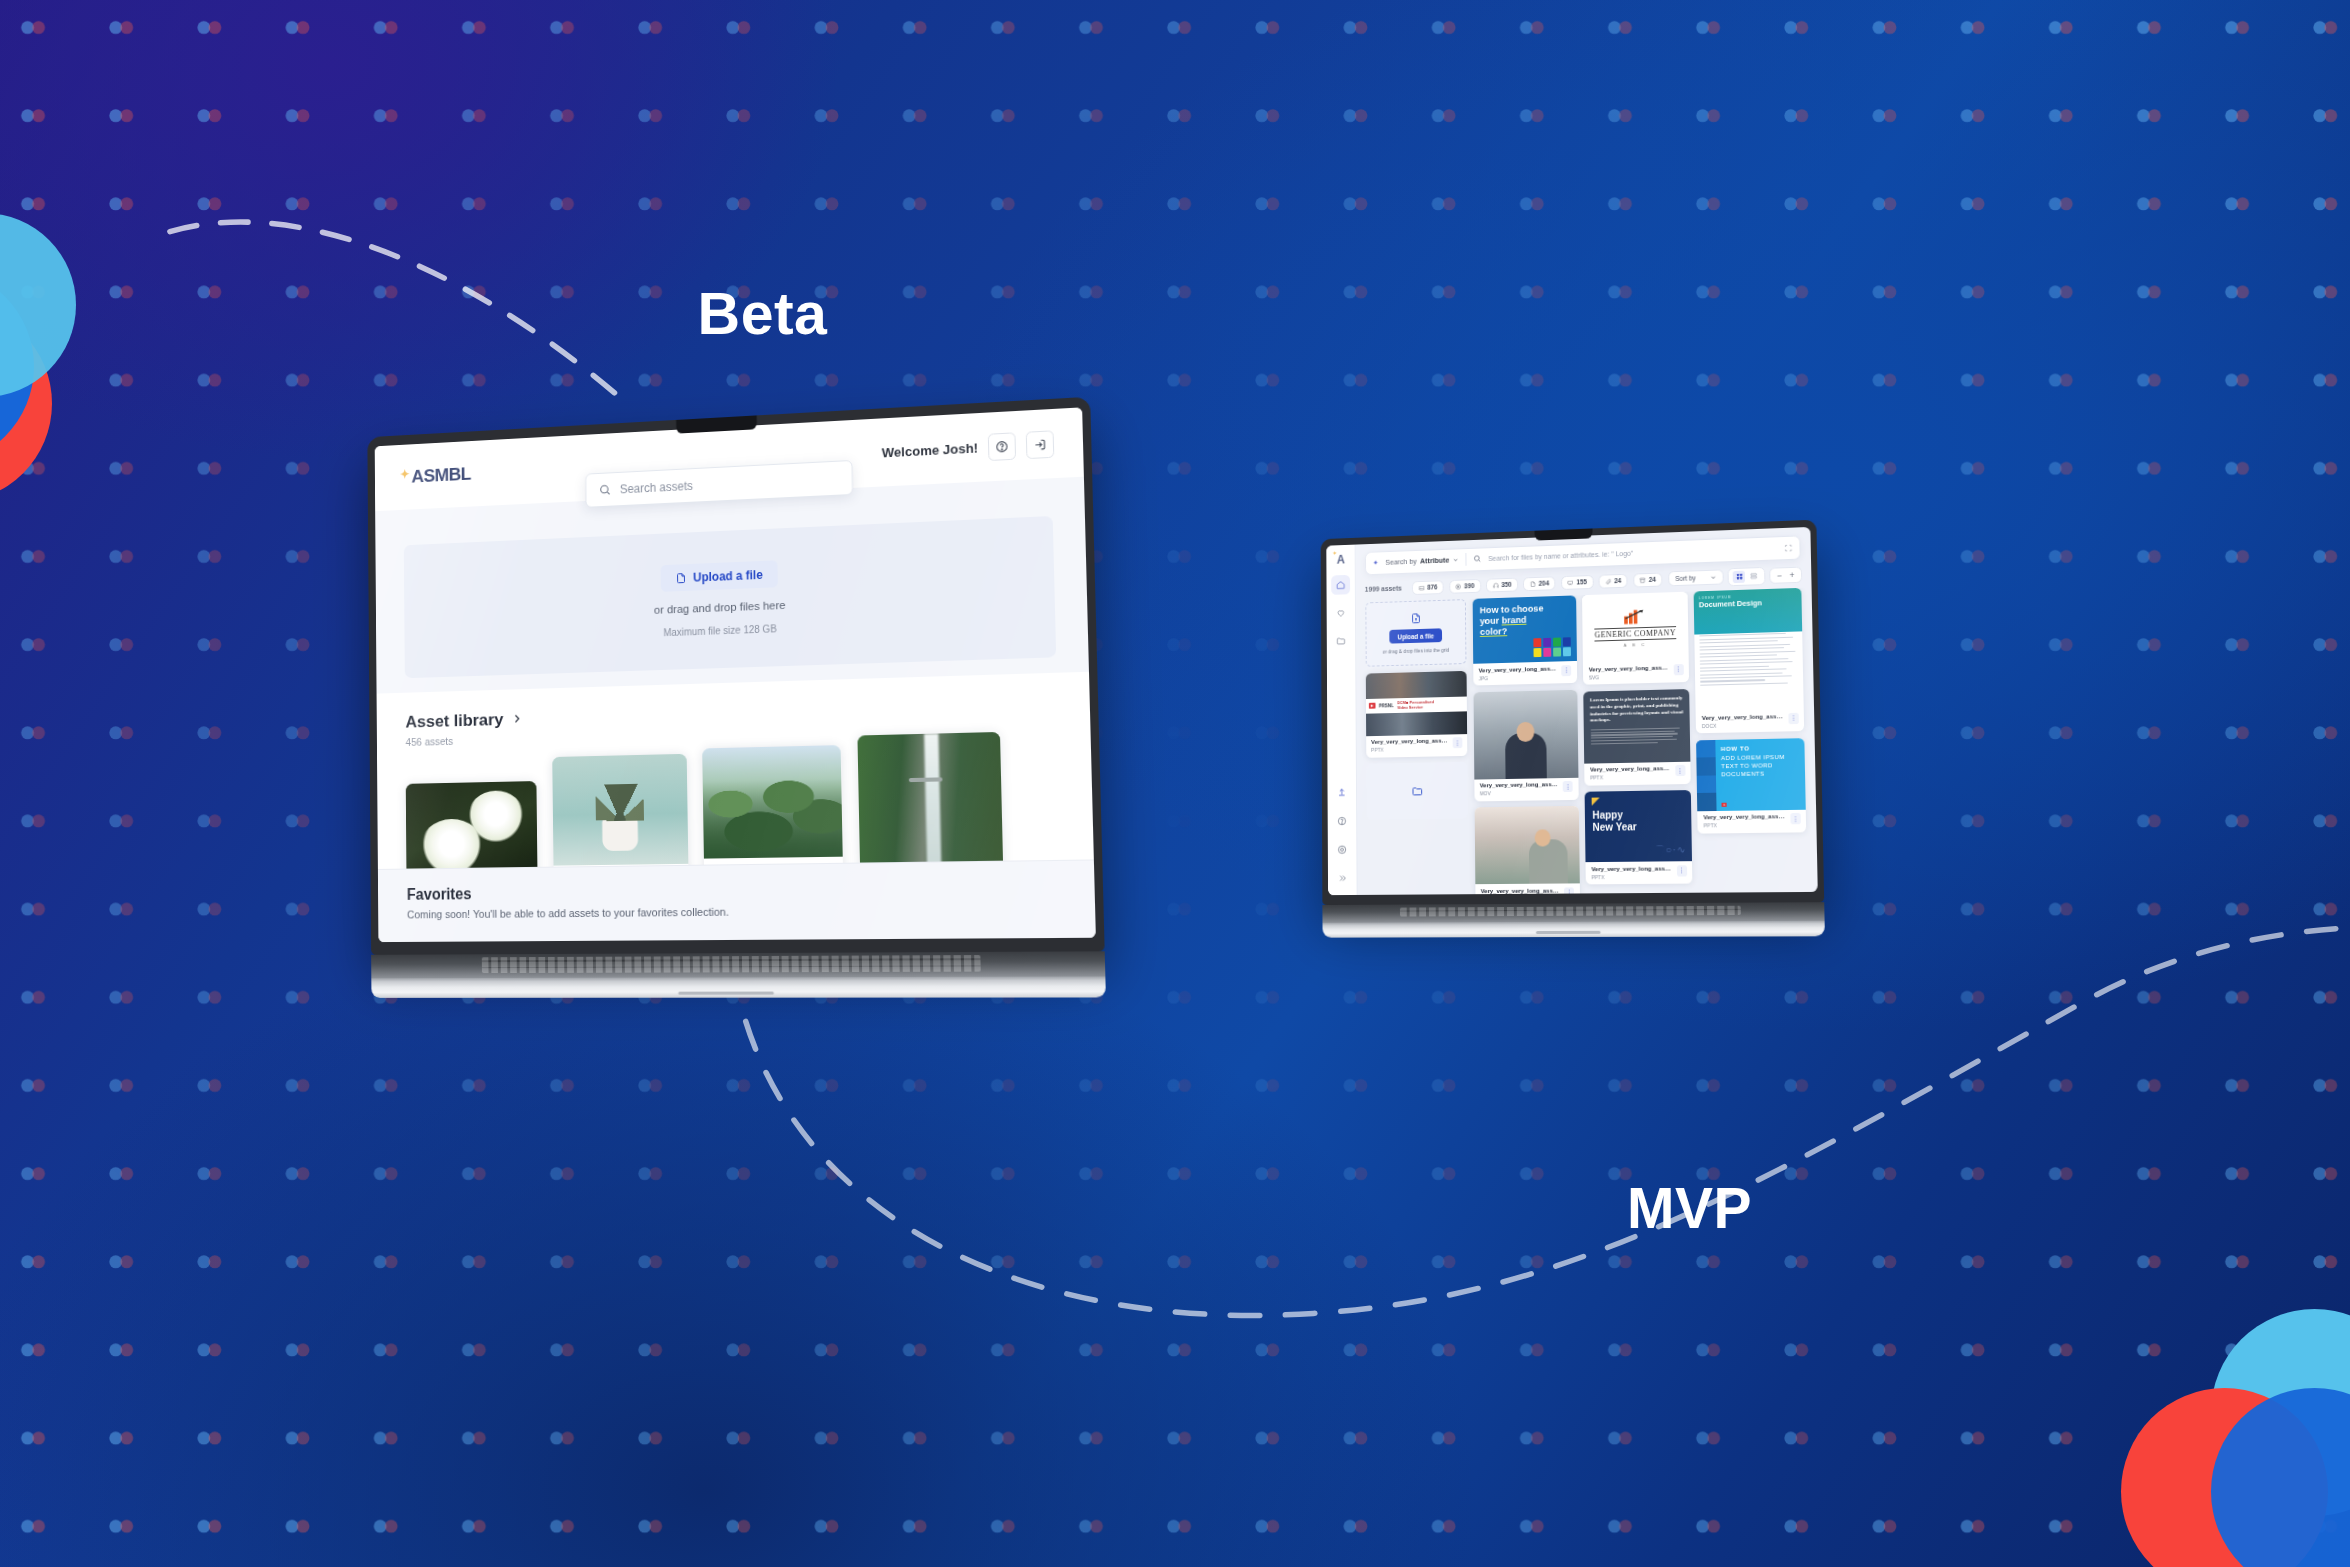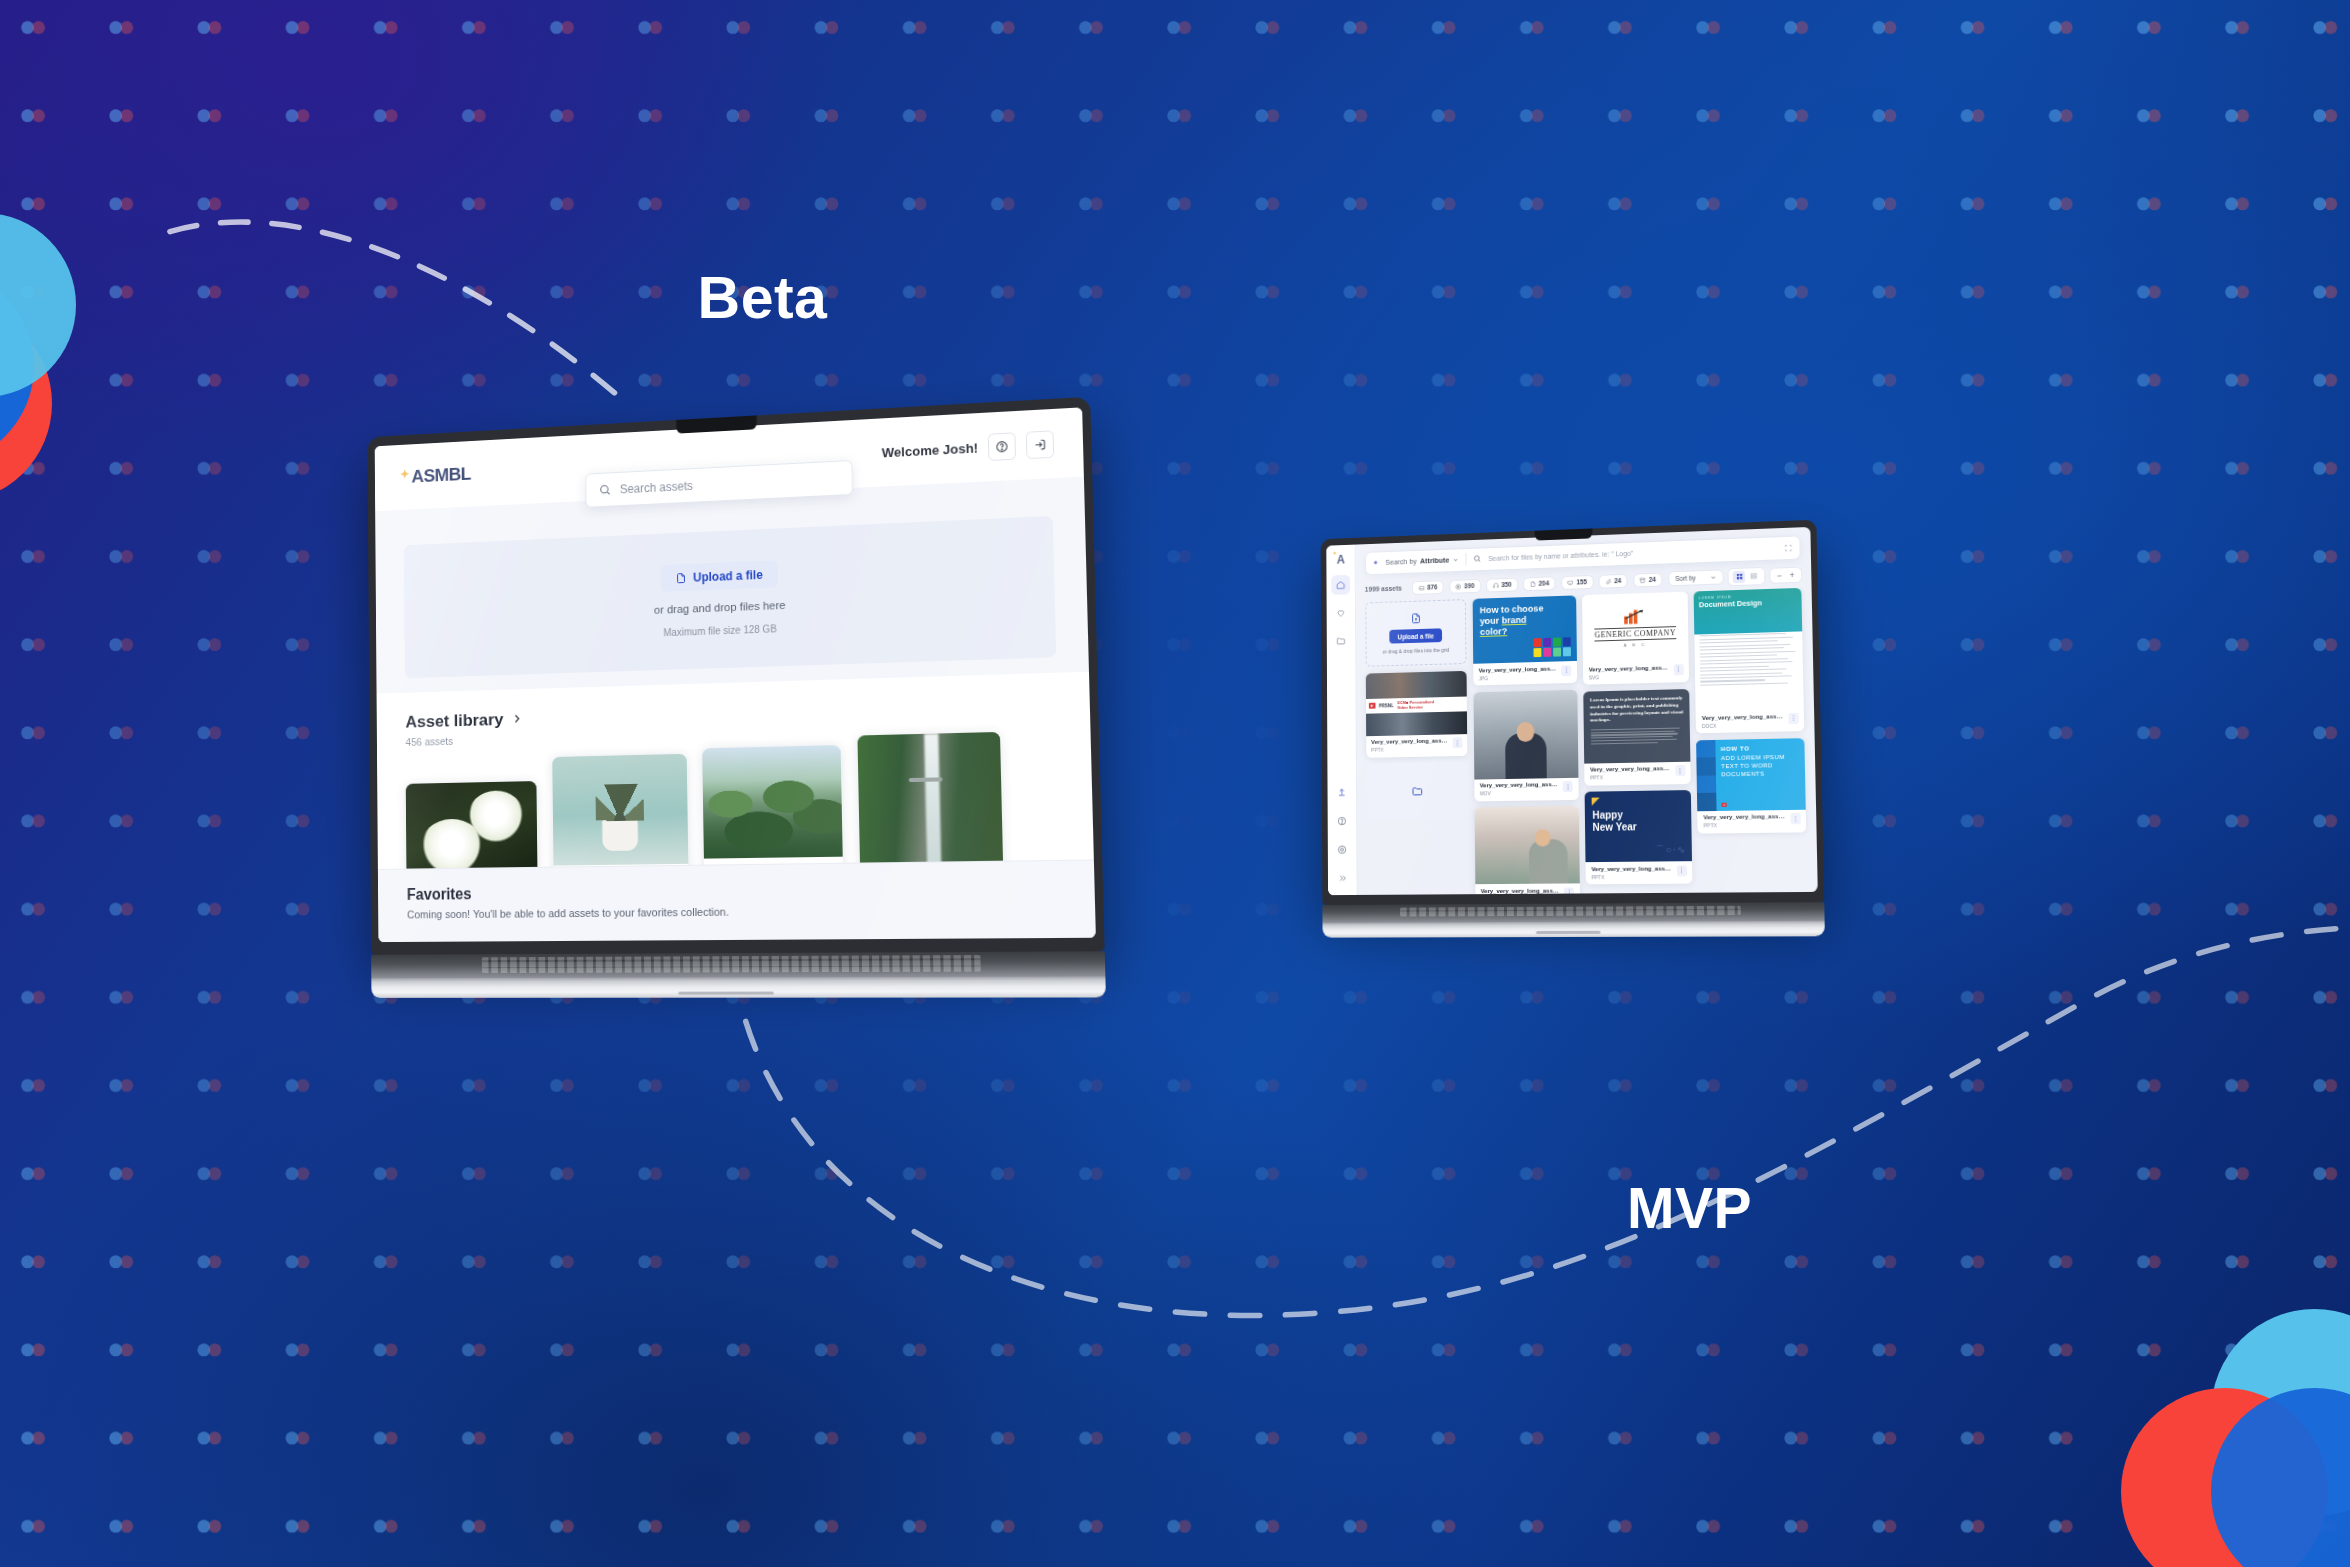--- a/index.html
+++ b/index.html
@@ -37,21 +37,21 @@
   .venn-br .c-blue  { right: -5.5px;  top: 79px;   width: 207px; height: 207px; background: #1766d8; opacity: .95; }
 
   
   .curve { position: absolute; left: 0; top: 0; width: 2351px; height: 1568px; pointer-events: none; }
 
   
   .stage-label {
     position: absolute; color: #ffffff; font-weight: 700;
     letter-spacing: 0.5px; text-align: center;
   }
-  .label-beta { left: 643px; top: 264px; width: 239px; font-size: 59px; }
+  .label-beta { left: 643px; top: 280px; width: 239px; font-size: 59px; }
   .label-mvp  { left: 1552px; top: 1175px; width: 275px; font-size: 57px; }
 
   
   .laptop { position: absolute; }
   .lid {
     position: relative;
     background: #2c2e33;
     border-radius: 14.7px 14.7px 5.5px 5.5px;
     padding: 10px 8.3px 13px 8.3px;
     box-shadow: 0 26px 55px rgba(0,0,0,.42);

